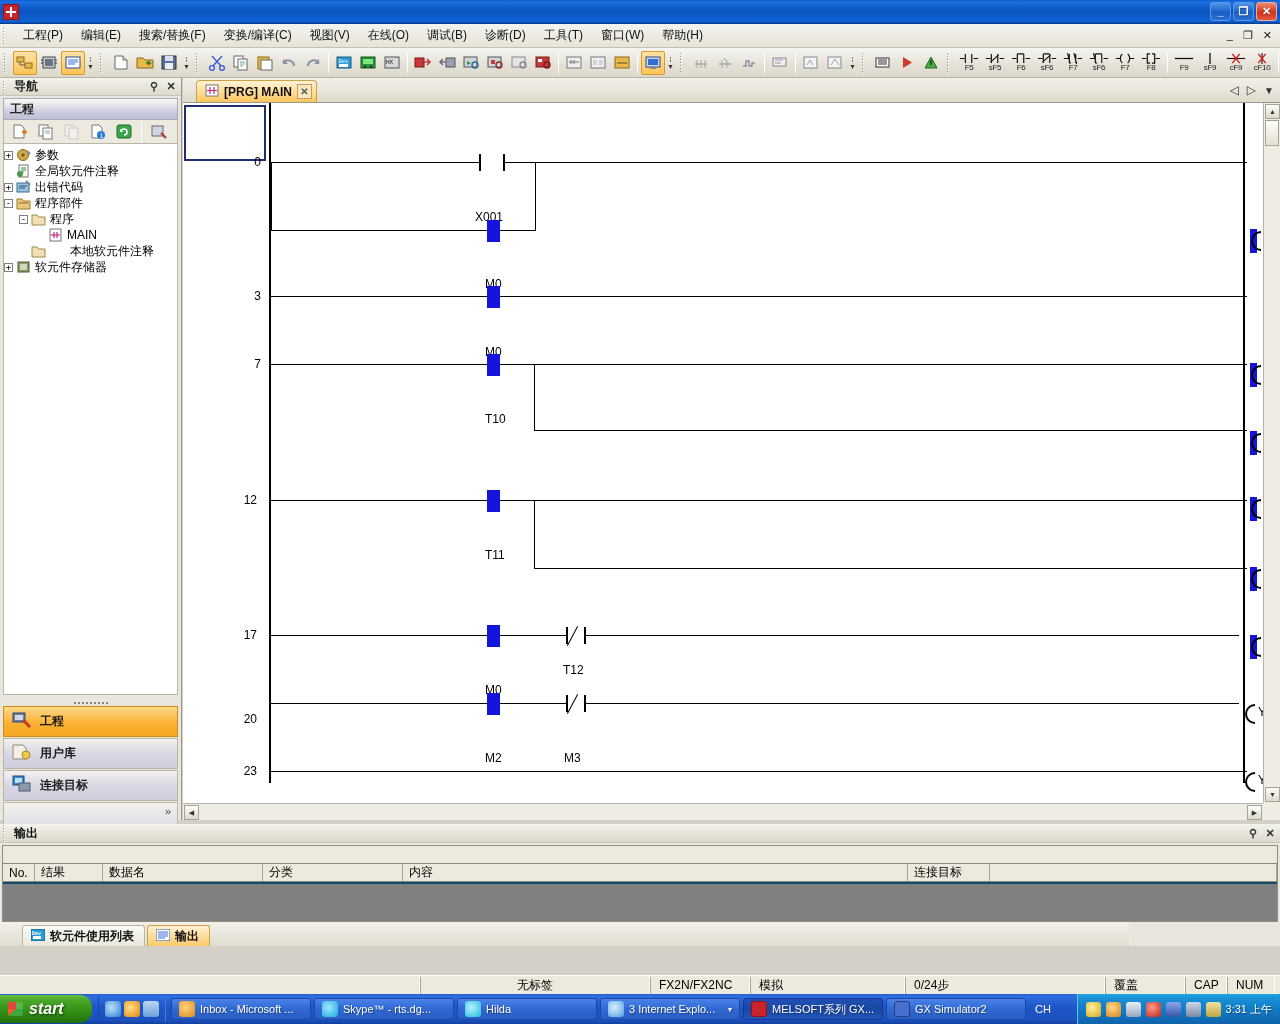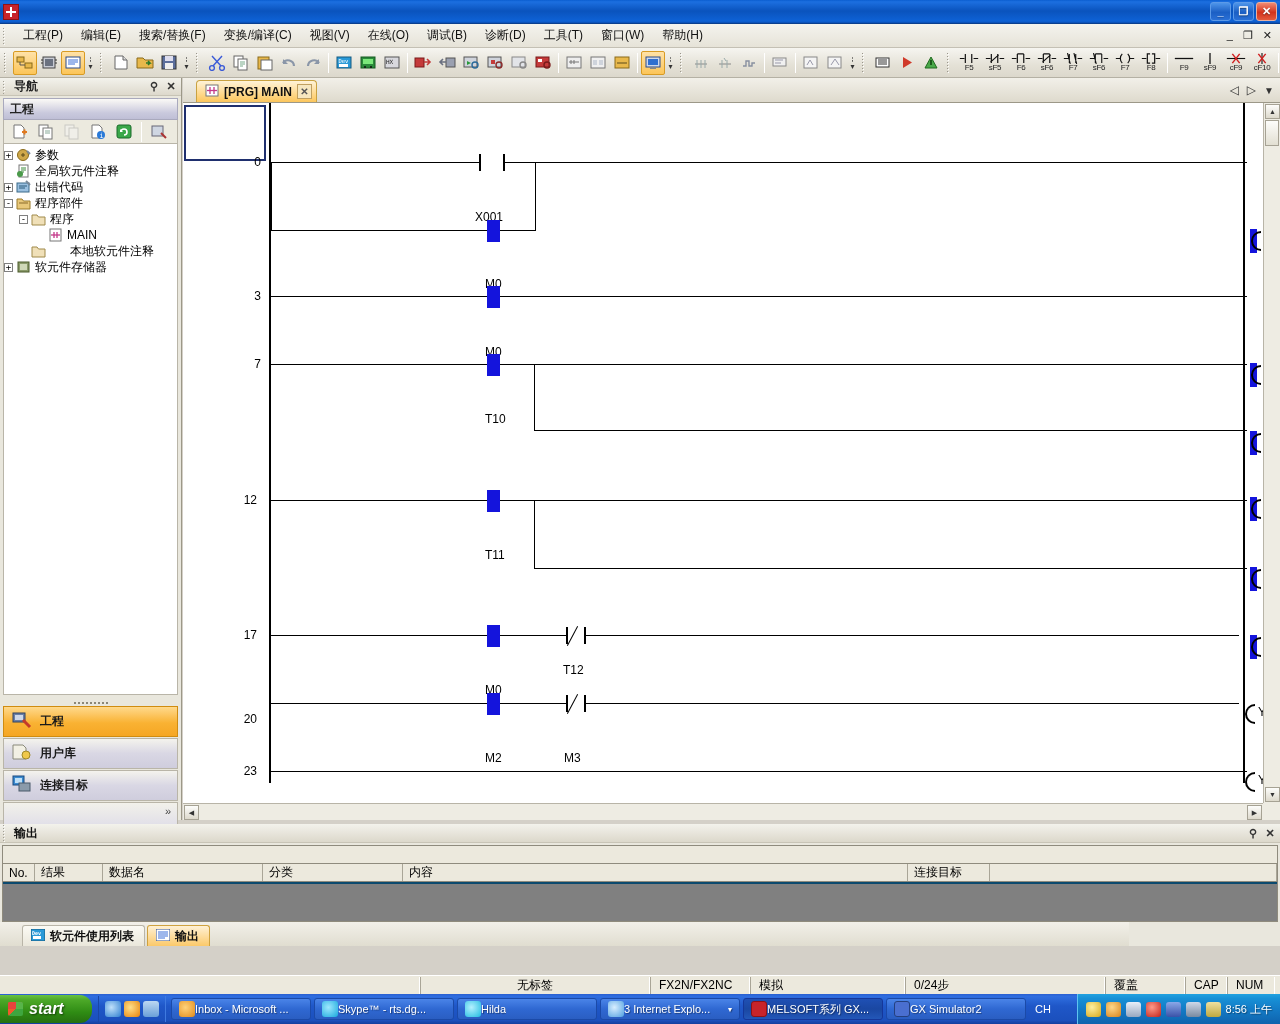--- a/index.html
+++ b/index.html
@@ -242,21 +242,21 @@
               text-shadow: 1px 1px 2px rgba(0,0,0,.55); }
   .flag { width:15px; height:14px; flex:none;
           background: linear-gradient(to bottom right,#f05b2a 0 50%, #3fa63f 50% 100%);
           border-radius: 2px; position:relative; overflow:hidden; }
   .flag:before{content:"";position:absolute;left:0;top:0;width:50%;height:50%;background:#e8433c;}
   .flag:after{content:"";position:absolute;right:0;top:0;width:50%;height:50%;background:#58b54a;}
   .qlaunch { display:flex; align-items:center; gap:3px; padding:0 6px; flex:none;
              border-left:1px solid #1a46a5; border-right:1px solid #3f7ae0; height:26px; }
   .qico { width:16px;height:16px;border-radius:3px; flex:none; }
   .tasks { display:flex; align-items:center; gap:3px; padding-left:5px; overflow:hidden; flex:1 1 auto; }
-  .task { height:22px; min-width:0; display:flex; align-items:center; padding:0 7px;
+  .task { height:22px; min-width:0; display:flex; align-items:center; gap:5px; padding:0 7px;
           background: linear-gradient(to bottom,#4a84e8,#2f68d2 50%,#2a5ec2);
           border:1px solid #1b4aa8; border-radius:3px; color:#fff; font-size:11px; white-space:nowrap;
           text-shadow:1px 1px 1px rgba(0,0,0,.4); }
   .task.active { background: linear-gradient(to bottom,#1f50b4,#1a47a2 50%,#2357b8); border-color:#15379a; }
   .tray { margin-left:auto; height:30px; display:flex; align-items:center; gap:5px; padding:0 8px; flex:none;
           background: linear-gradient(to bottom,#22a2e0 0%,#1790d6 15%,#1379c4 55%,#0f63ad 100%);
           border-left:1px solid #5fc4f0; color:#fff; font-size:11px; text-shadow:1px 1px 1px rgba(0,0,0,.4); }
   .trayico { width:15px;height:15px; border-radius:3px; flex:none; }
 </style>
 </head>
@@ -1058,17 +1058,17 @@
       <div style="color:#fff;font-size:11px;padding:0 6px;">CH</div>
     </div>
     <div class="tray">
       <span class="trayico" style="background:radial-gradient(circle at 40% 35%,#fff0a0,#d8a81a);"></span>
       <span class="trayico" style="background:radial-gradient(circle at 40% 35%,#ffd88a,#d8821a);"></span>
       <span class="trayico" style="background:linear-gradient(#e8eef8,#98a8c0);"></span>
       <span class="trayico" style="background:radial-gradient(circle at 40% 35%,#ff9a8a,#c4221a);"></span>
       <span class="trayico" style="background:linear-gradient(#8aa8e8,#3a52a8);"></span>
       <span class="trayico" style="background:linear-gradient(#cfd8e8,#7a8aa0);"></span>
       <span class="trayico" style="background:linear-gradient(#f0e0a0,#c0a840);"></span>
-      <span>8:56 上午</span>
+      <span>3:31 上午</span>
     </div>
   </div>
 
 </div>
 
 </body></html>

